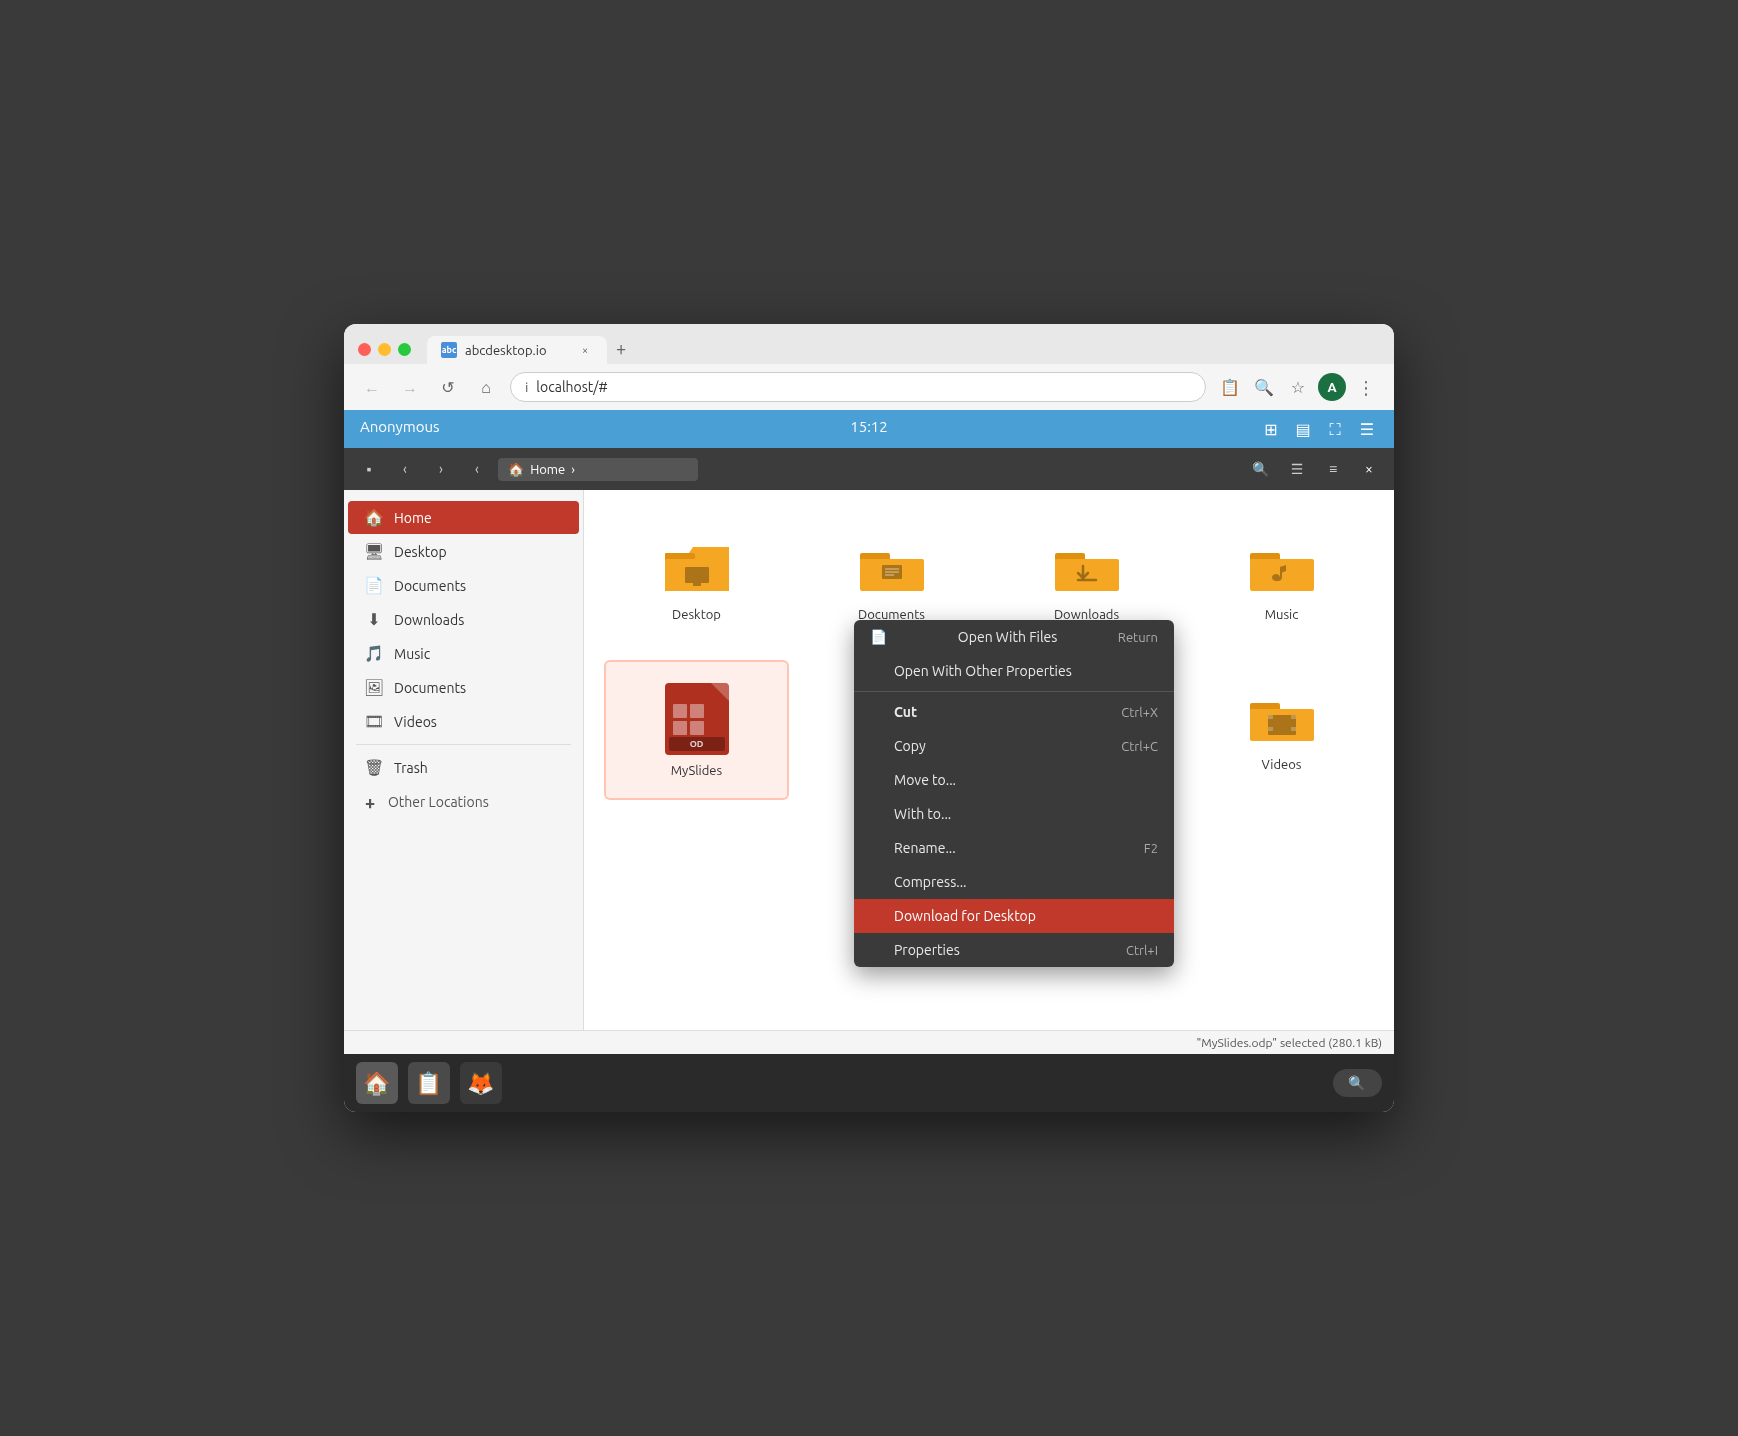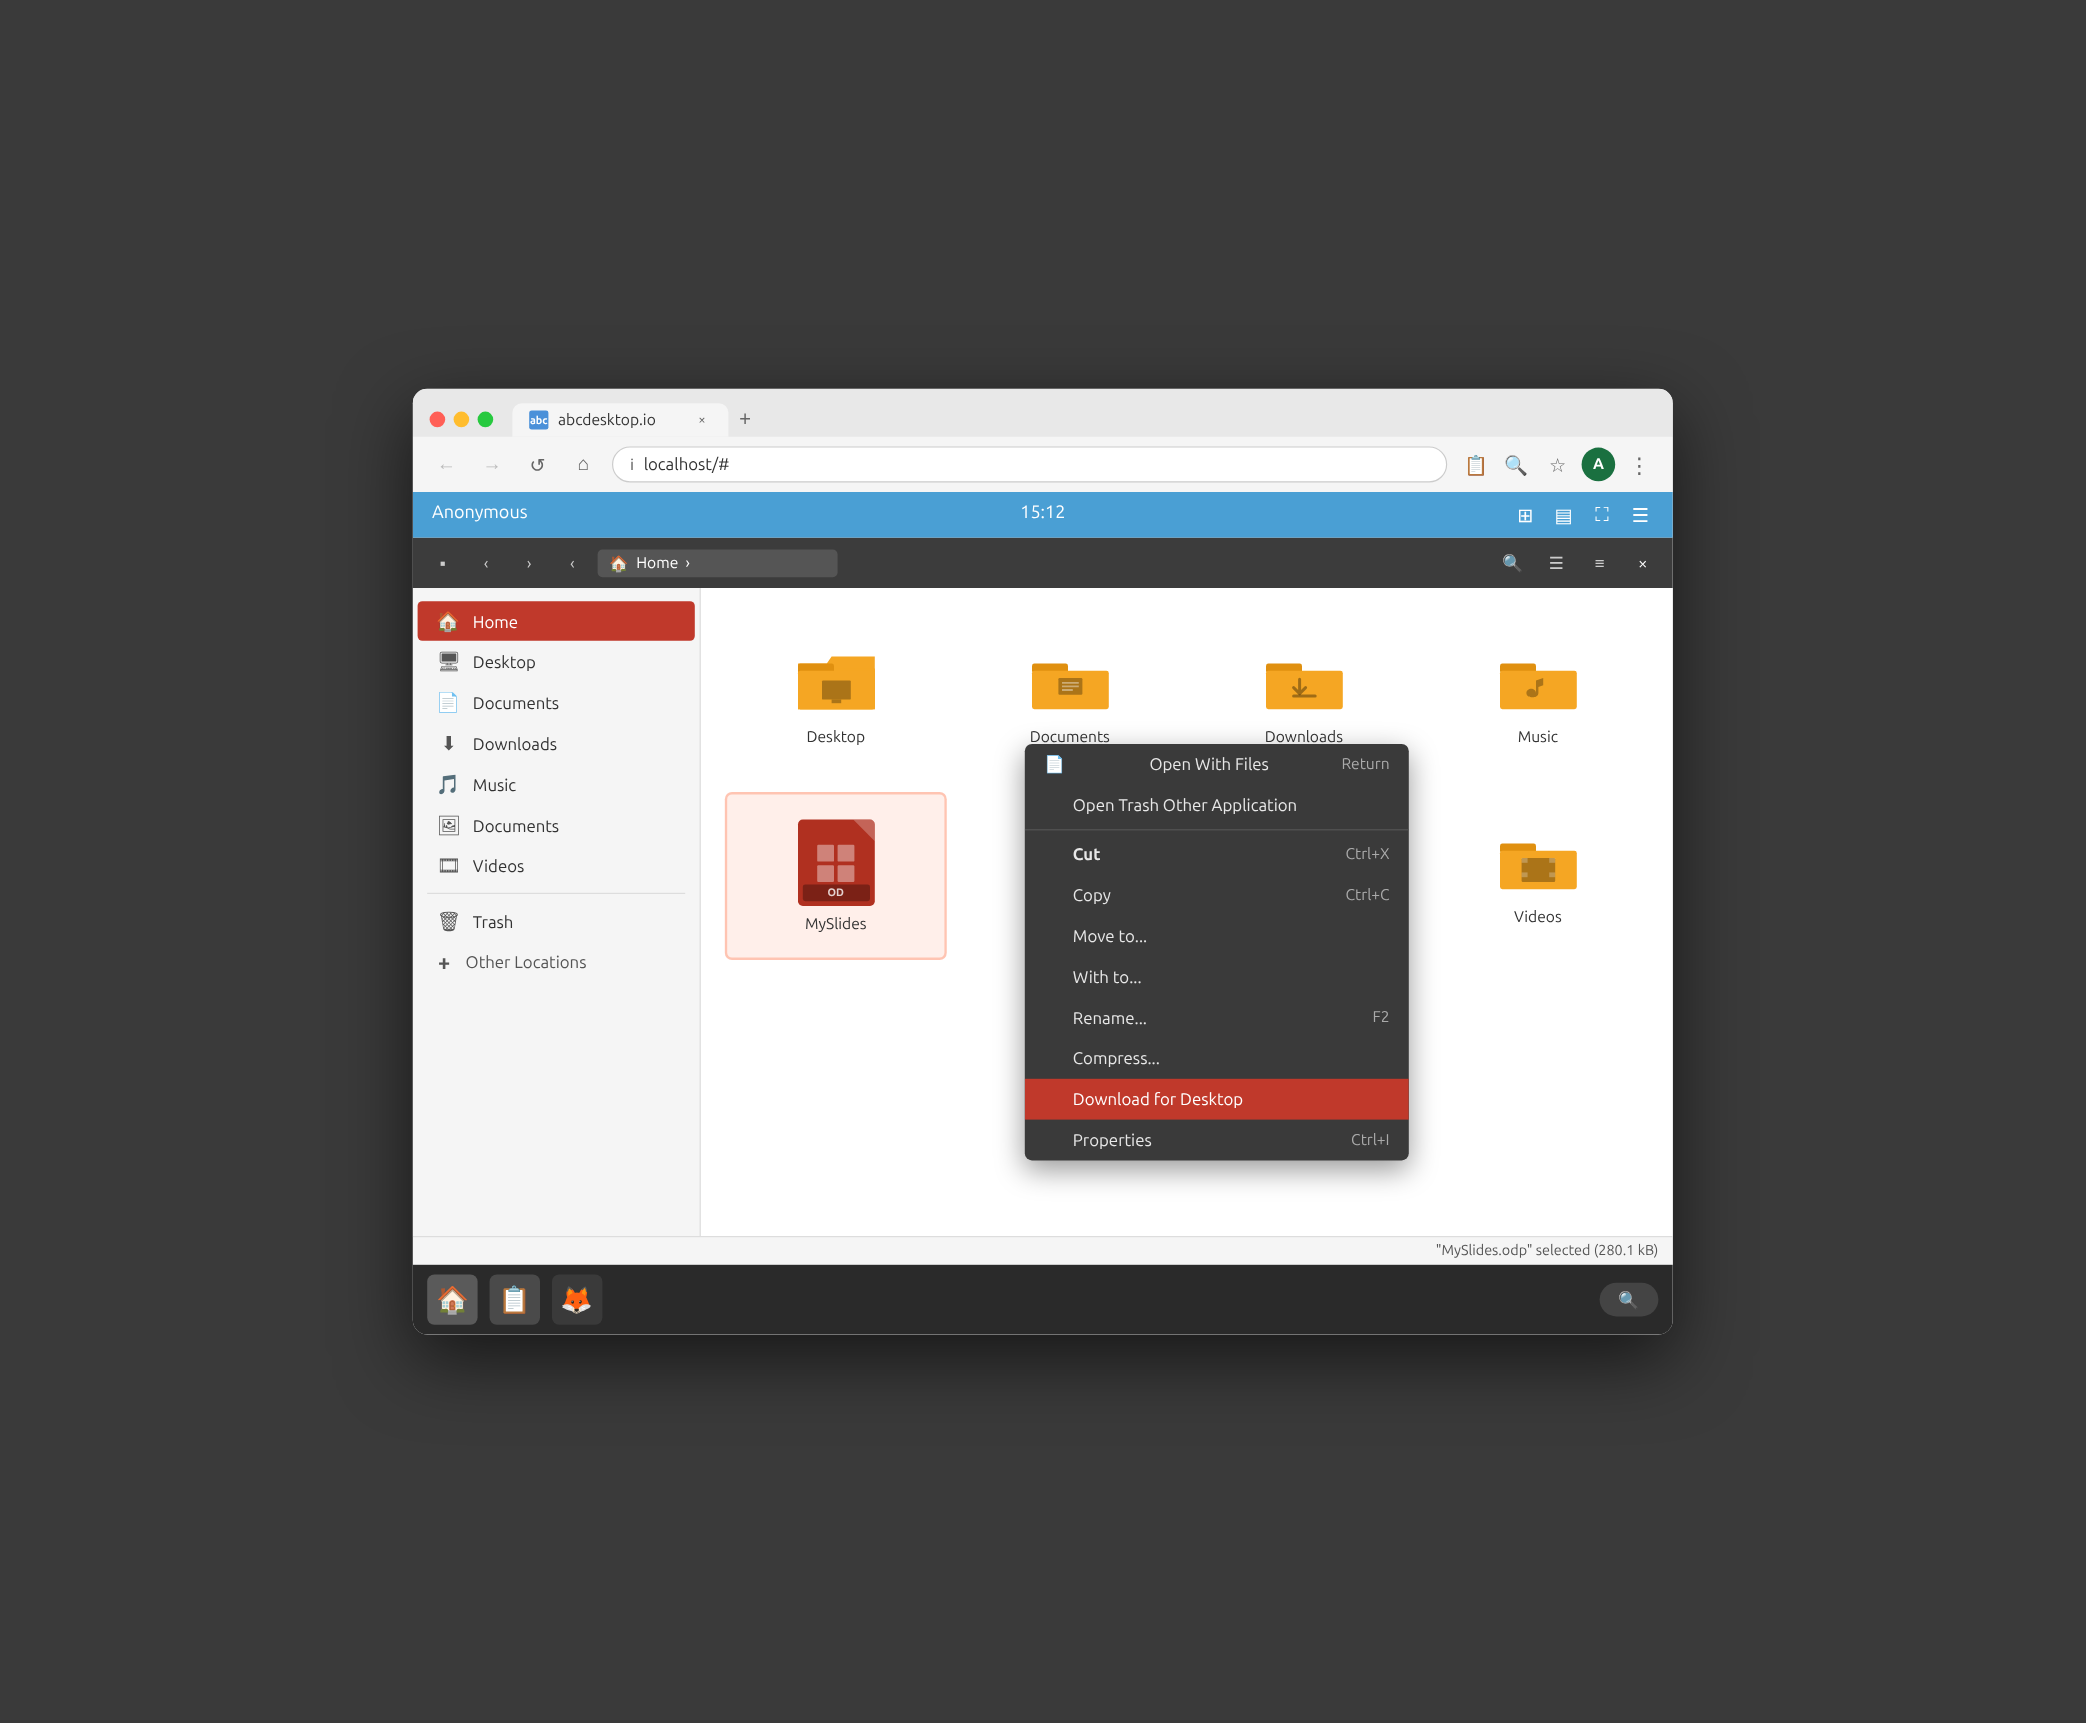--- a/index.html
+++ b/index.html
@@ -437,21 +437,21 @@
           <rect x="4" y="14" width="30" height="8" rx="2" fill="#e09010"></rect>
           <rect x="4" y="20" width="64" height="32" rx="2" fill="#f5a623"></rect>
 
           <path d="M30,42 C28,42 26,40.5 26,38.5 C26,36.5 28,35 30,35 C32,35 34,36.5 34,38.5 L34,28 L40,26 L40,32 L36,33.5 L36,38.5 C36,40.5 34,42 32,42" fill="rgba(0,0,0,0.3)"></path>
           <path d="M38,38 C36,38 35,37 35,35.5 C35,34 36,33 38,33" fill="none"></path>
         </svg>
         <span class="file-label">Music</span>
       </div>
 
       <div class="file-item file-item-selected">
-        <div style="width:64px; height:72px; background:#b03020; border-radius:4px; position:relative; display:flex; flex-direction:column; align-items:center; justify-content:center; overflow:hidden;">
+        <div style="width:64px; height:72px; background:#b03020; border-radius:4px; position:relative; display:flex; flex-direction:column; align-items:flex-start; justify-content:center; overflow:hidden;">
           <div style="position:absolute; top:0; right:0; width:0; height:0; border-left:18px solid transparent; border-top:18px solid rgba(255,255,255,0.25);"></div>
 
           <div style="display:grid; grid-template-columns:1fr 1fr; gap:3px; padding:8px;">
             <div style="width:14px; height:14px; background:rgba(255,255,255,0.4); border-radius:1px;"></div>
             <div style="width:14px; height:14px; background:rgba(255,255,255,0.4); border-radius:1px;"></div>
             <div style="width:14px; height:14px; background:rgba(255,255,255,0.4); border-radius:1px;"></div>
             <div style="width:14px; height:14px; background:rgba(255,255,255,0.4); border-radius:1px;"></div>
           </div>
           <div style="position:absolute; bottom:4px; left:4px; right:4px; background:rgba(0,0,0,0.3); border-radius:2px; padding:2px 4px;">
             <div style="font-size:9px; color:rgba(255,255,255,0.8); font-weight:bold; text-align:center;">OD</div>
@@ -497,21 +497,21 @@
         <span class="file-label">Videos</span>
       </div>
 
       <div class="context-menu">
         <div class="cm-item">
           <span class="cm-item-icon">📄</span>
           <span>Open With Files</span>
           <span class="cm-shortcut">Return</span>
         </div>
         <div class="cm-item">
-          <span style="margin-left:24px;">Open Trash Other Application</span>
+          <span style="margin-left:24px;">Open With Other Properties</span>
         </div>
         <div class="cm-divider"></div>
         <div class="cm-item">
           <span style="margin-left:24px;font-weight:bold;">Cut</span>
           <span class="cm-shortcut">Ctrl+X</span>
         </div>
         <div class="cm-item">
           <span style="margin-left:24px;">Copy</span>
           <span class="cm-shortcut">Ctrl+C</span>
         </div>

